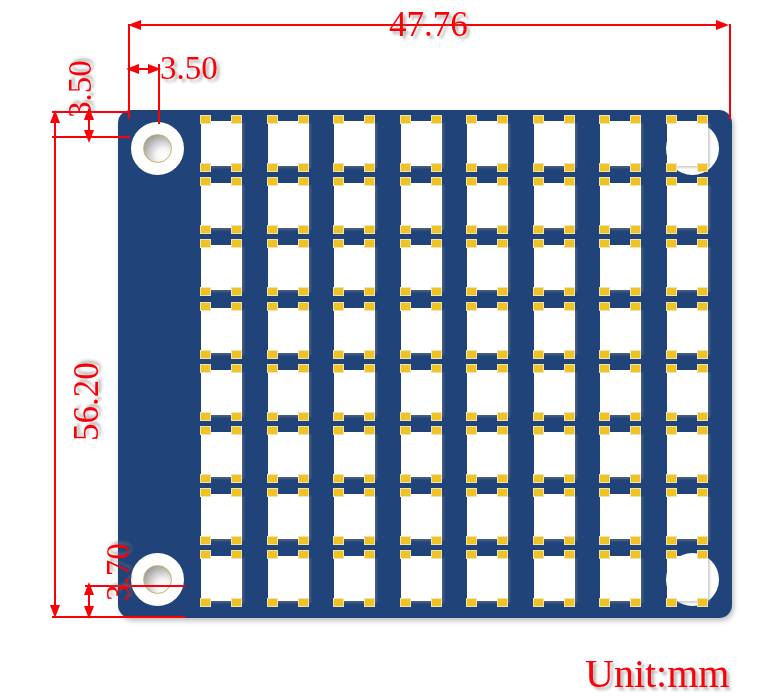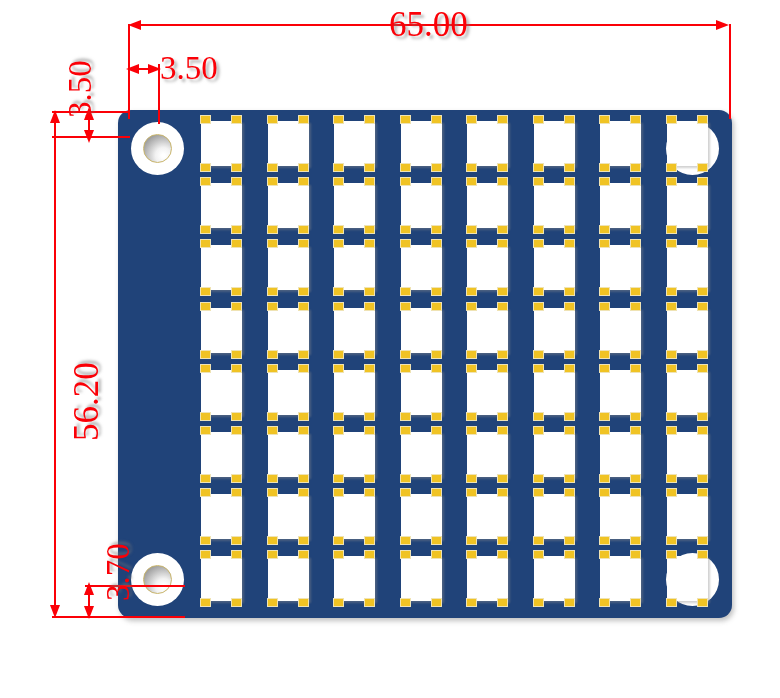--- a/index.html
+++ b/index.html
@@ -627,21 +627,21 @@
           <div class="pad br"></div>
         </div>
       </div>
   </div>
 
   <div class="dim-line dim-h" style="left:131px; top:24px; width:595px;"></div>
   <div class="arrow arrow-left" style="left:128px; top:20px;"></div>
   <div class="arrow arrow-right" style="left:716px; top:20px;"></div>
   <div class="dim-line dim-v" style="left:128px; top:24px; height:95px;"></div>
   <div class="dim-line dim-v" style="left:729px; top:24px; height:95px;"></div>
-  <div class="dim-text" id="dim-width-label">65.00</div>
+  <div class="dim-text" id="dim-width-label">47.76</div>
 
   <div class="dim-line dim-h" style="left:131px; top:68px; width:28px;"></div>
   <div class="arrow arrow-left" style="left:126px; top:64px;"></div>
   <div class="arrow arrow-right" style="left:148px; top:64px;"></div>
   <div class="dim-line dim-v" style="left:158px; top:64px; height:60px;"></div>
   <div class="dim-text" id="dim-gap-x-label">3.50</div>
 
   <div class="dim-line dim-v" style="left:88px; top:112px; height:28px;"></div>
   <div class="arrow arrow-up" style="left:84px; top:107px;"></div>
   <div class="arrow arrow-down" style="left:84px; top:130px;"></div>
@@ -654,14 +654,15 @@
   <div class="arrow arrow-down" style="left:50px; top:605px;"></div>
   <div class="dim-text" id="dim-height-label">56.20</div>
 
   <div class="dim-line dim-h" style="left:85px; top:585px; width:100px;"></div>
   <div class="dim-line dim-h" style="left:52px; top:616px; width:133px;"></div>
   <div class="dim-line dim-v" style="left:88px; top:587px; height:28px;"></div>
   <div class="arrow arrow-up" style="left:84px; top:582px;"></div>
   <div class="arrow arrow-down" style="left:84px; top:606px;"></div>
   <div class="dim-text" id="dim-bottom-label">3.70</div>
 
+  <div id="unit-label">Unit:mm</div>
 
 </div>
 
 </body></html>

